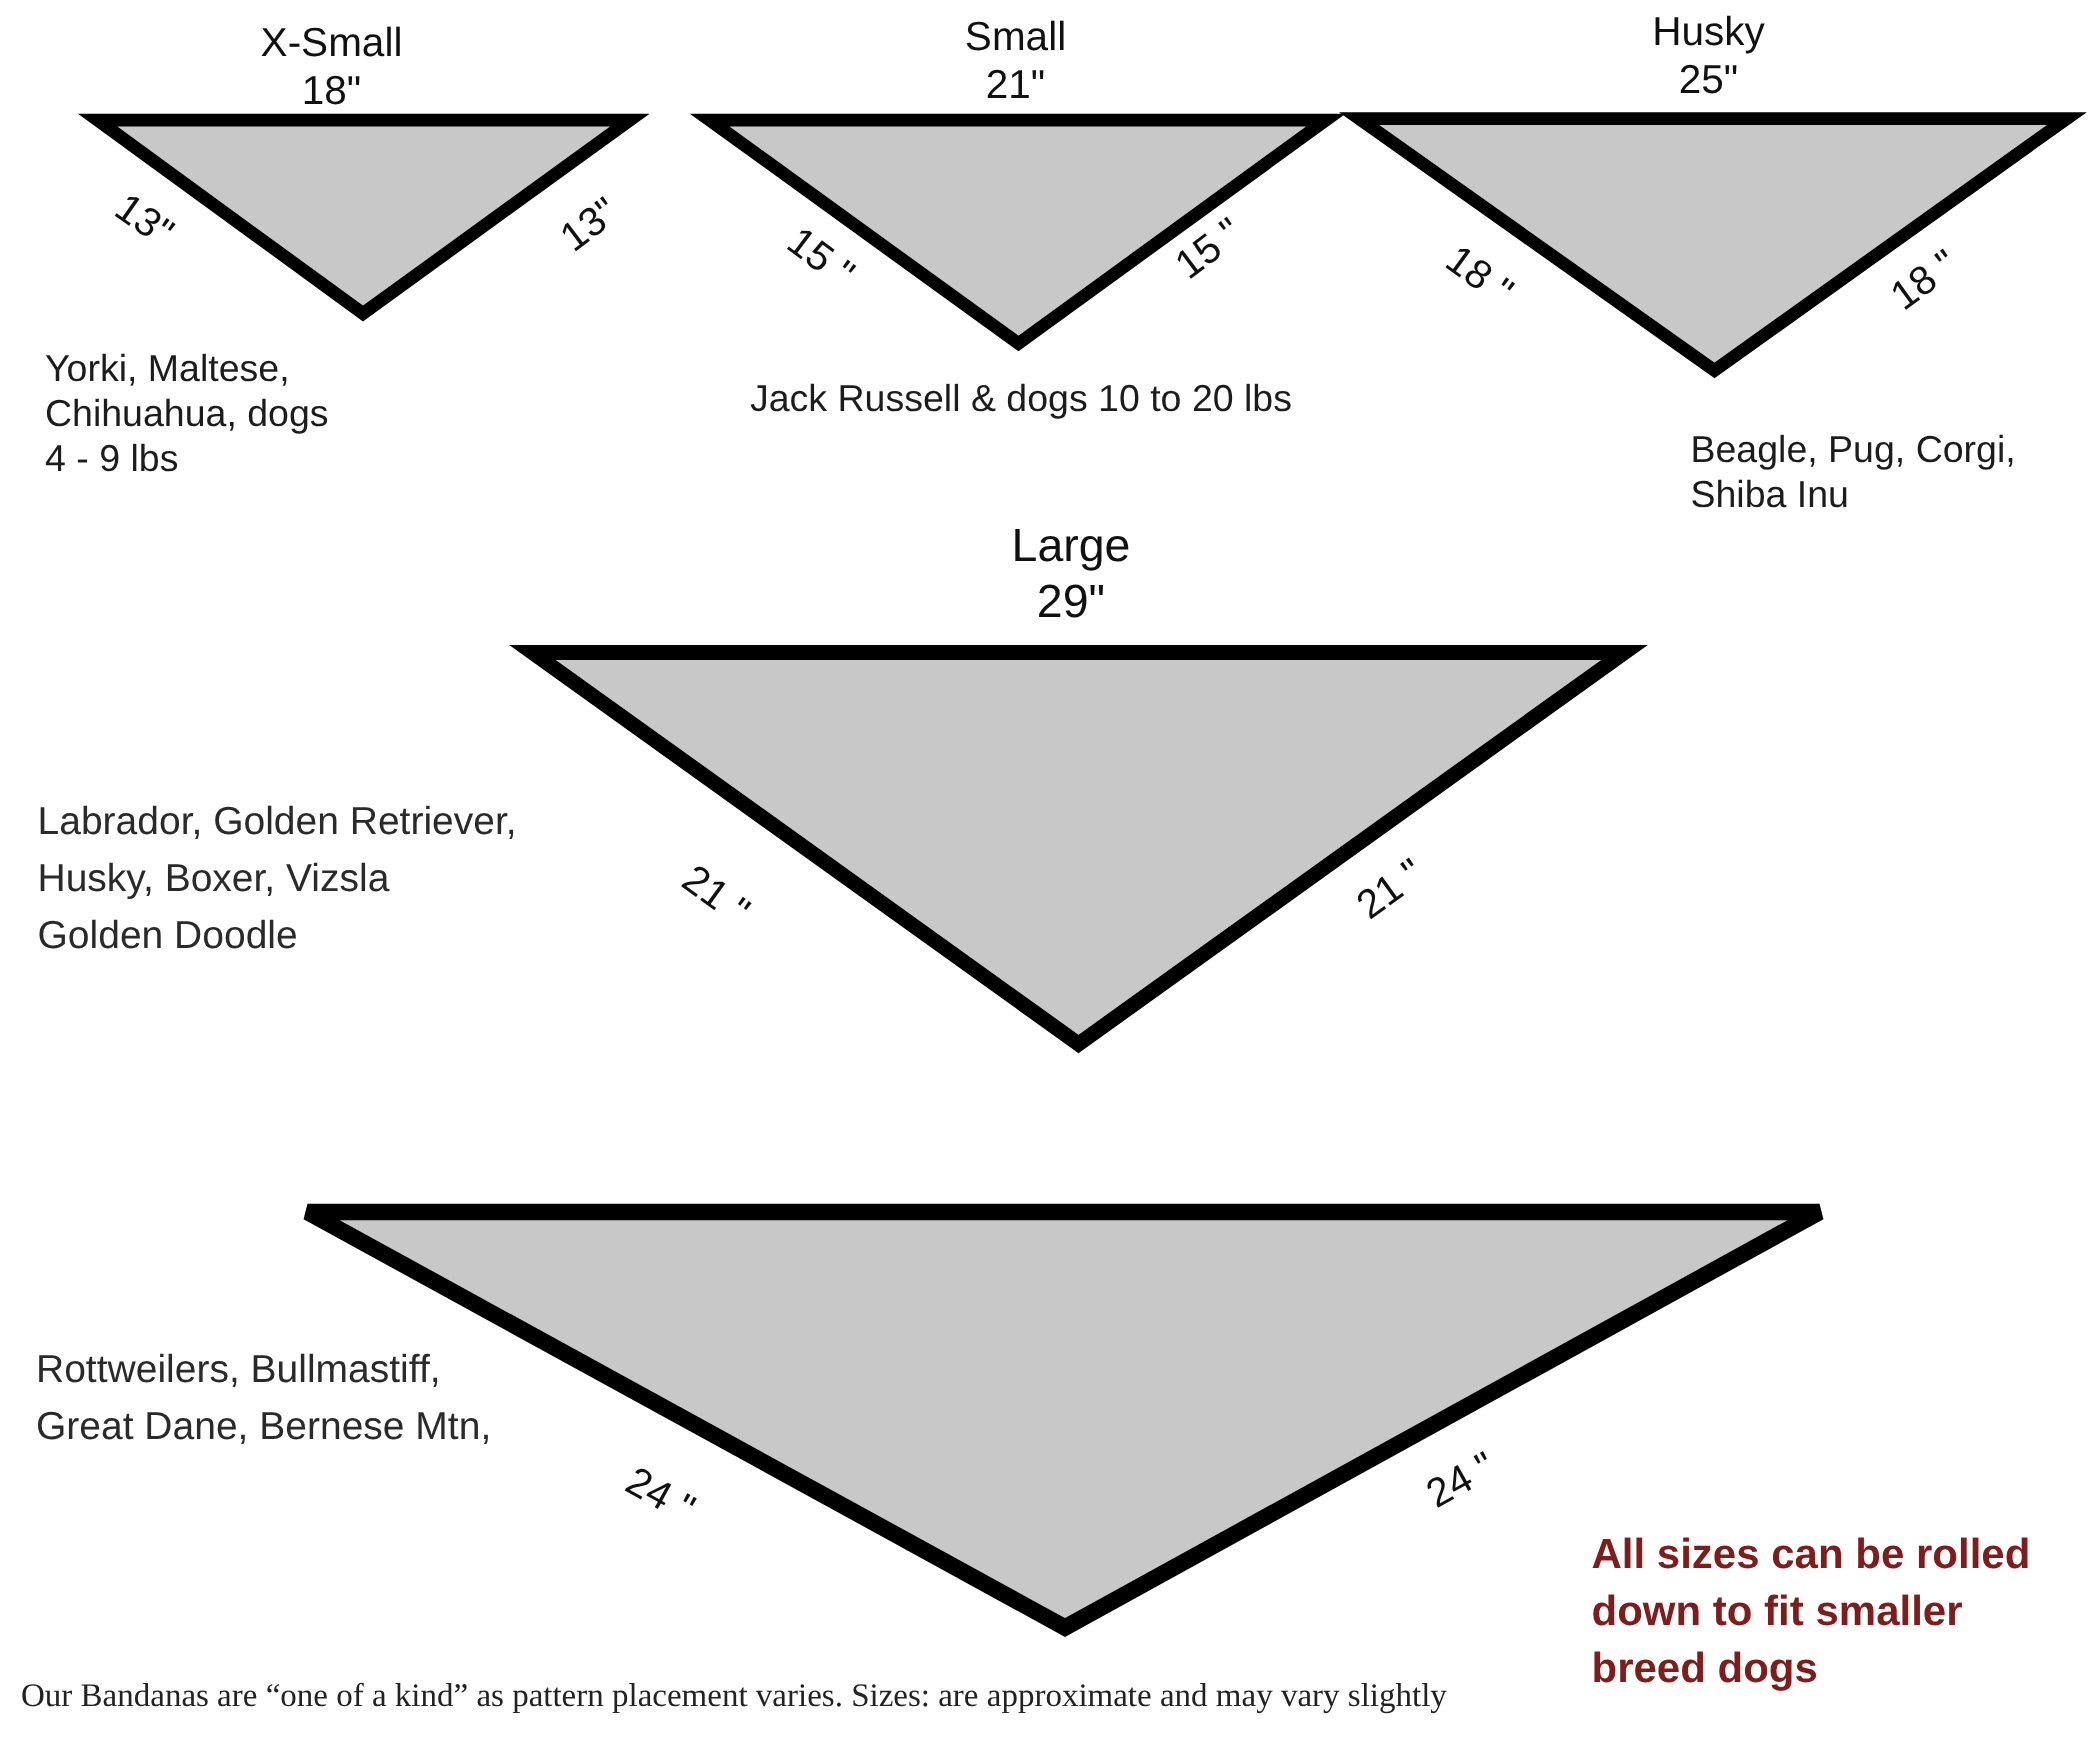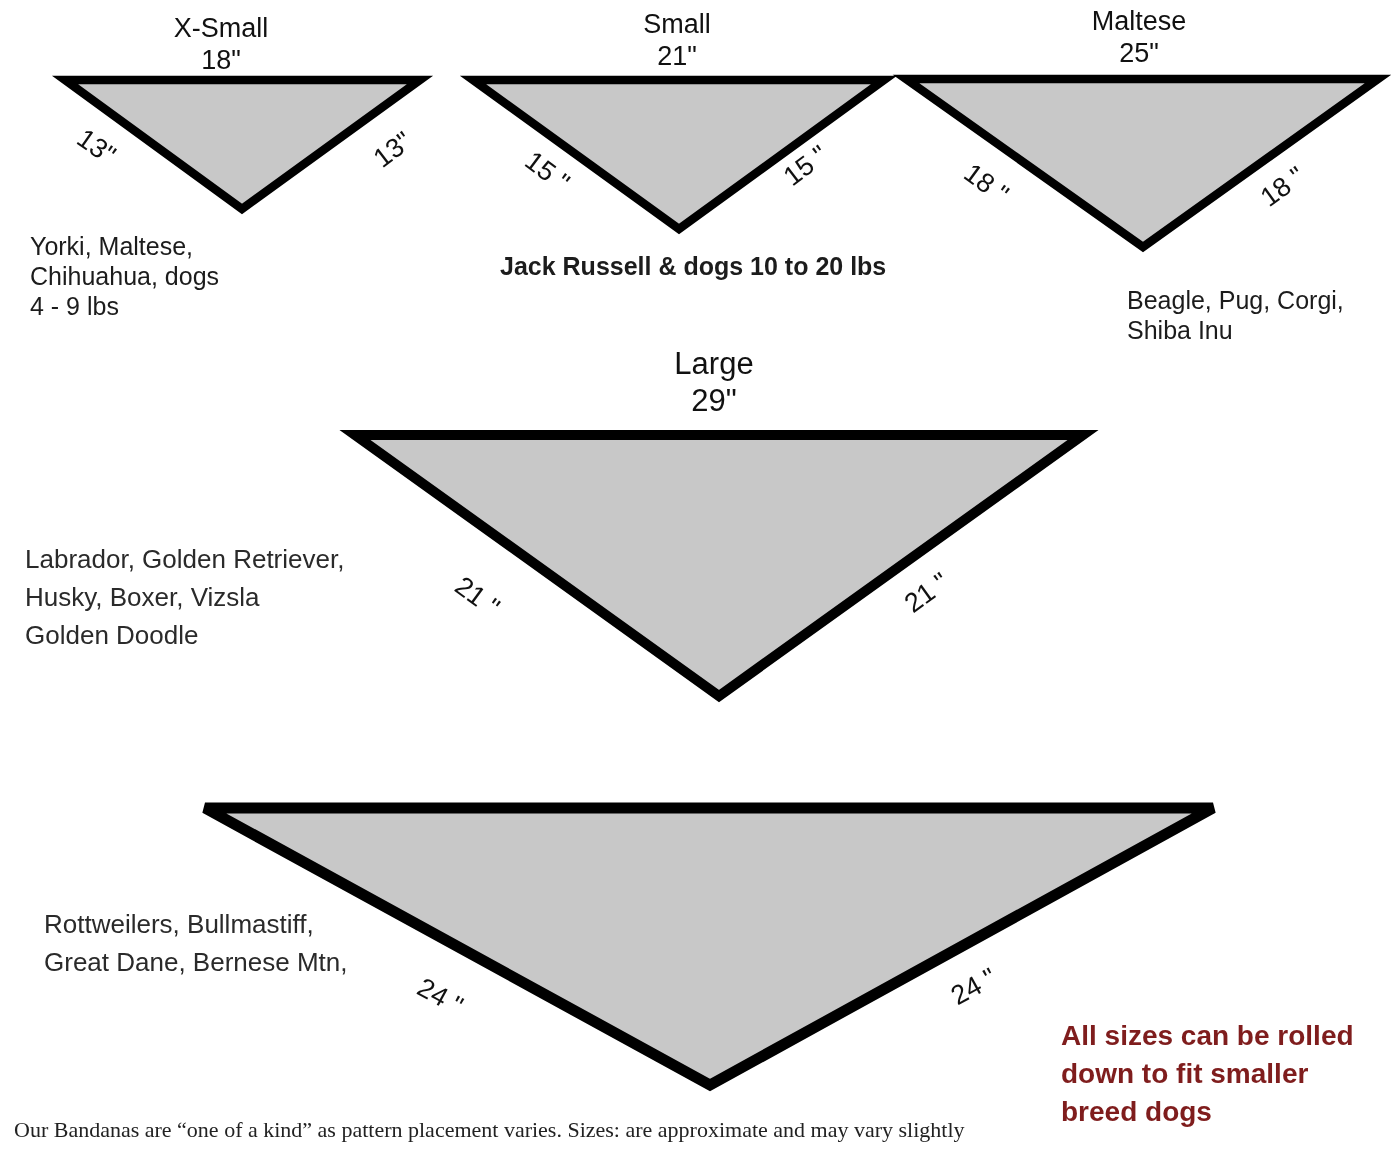--- a/index.html
+++ b/index.html
@@ -5,21 +5,21 @@
   html,body{margin:0;padding:0;background:#ffffff;}
   body{font-family:"Liberation Sans", sans-serif;color:#1a1a1a;}
   .canvas{position:relative;width:1398px;height:1159px;background:#fff;overflow:hidden;}
   .canvas svg{position:absolute;left:0;top:0;}
   .size-title{position:absolute;transform:translateX(-50%);text-align:center;
     font-size:27px;line-height:32px;color:#111;white-space:nowrap;}
   .size-title.big{font-size:31px;line-height:37px;}
   .side-label{position:absolute;font-size:27px;color:#111;white-space:nowrap;
     transform:translate(-50%,-50%) rotate(var(--rot));}
   .breeds{position:absolute;font-size:25px;line-height:30px;color:#1c1c1c;white-space:nowrap;}
-  .breeds.wide{font-size:26px;line-height:38px;color:#2a2a2a;margin-top:12px;}
+  .breeds.wide{font-size:26px;line-height:38px;color:#2a2a2a;}
   .breeds .gap{margin-top:4px;}
   .note-bold{position:absolute;font-size:28px;line-height:38px;font-weight:bold;color:#7f1d1d;white-space:nowrap;}
   .footer-note{position:absolute;font-size:22px;color:#222;white-space:nowrap;font-family:Liberation Serif, serif;}
 </style>
 </head>
 <body>
 
 <div class="canvas">
 
   <svg width="1398" height="1159" viewBox="0 0 1398 1159">
@@ -41,26 +41,26 @@
     <div>Chihuahua, dogs</div>
     <div>4 - 9 lbs</div>
   </div>
 
   <div class="size-title" style="left:677px;top:8px;text-align:center;">
     <div>Small</div>
     <div>21"</div>
   </div>
   <div class="side-label" style="--rot:37deg;left:547px;top:172px;">15 "</div>
   <div class="side-label" style="--rot:-37deg;left:806px;top:166px;">15 "</div>
-  <div class="breeds" style="left:500px;top:251px;font-weight:bold;">
+  <div class="breeds" style="left:500px;top:251px;">
     <div>Jack Russell &amp; dogs 10 to 20 lbs</div>
   </div>
 
   <div class="size-title" style="left:1139px;top:5px;">
-    <div>Maltese</div>
+    <div>Husky</div>
     <div>25"</div>
   </div>
   <div class="side-label" style="--rot:36deg;left:986px;top:184px;">18 "</div>
   <div class="side-label" style="--rot:-36deg;left:1283px;top:187px;">18 "</div>
   <div class="breeds" style="left:1127px;top:285px;">
     <div>Beagle, Pug, Corgi,</div>
     <div>Shiba Inu</div>
   </div>
 
   <div class="size-title big" style="left:714px;top:345px;">
@@ -70,21 +70,21 @@
   <div class="side-label" style="--rot:36deg;left:477px;top:597px;">21 "</div>
   <div class="side-label" style="--rot:-36deg;left:927px;top:593px;">21 "</div>
   <div class="breeds wide" style="left:25px;top:528px;">
     <div>Labrador, Golden Retriever,</div>
     <div>Husky, Boxer, Vizsla</div>
     <div>Golden Doodle</div>
   </div>
 
   <div class="side-label" style="--rot:29deg;left:440px;top:997px;">24 "</div>
   <div class="side-label" style="--rot:-29deg;left:974px;top:987px;">24 "</div>
-  <div class="breeds wide" style="left:44px;top:893px;">
+  <div class="breeds wide" style="left:24px;top:893px;">
     <div>Rottweilers, Bullmastiff,</div>
     <div>Great Dane, Bernese Mtn,</div>
   </div>
 
   <div class="note-bold" style="left:1061px;top:1017px;">
     <div>All sizes can be rolled</div>
     <div>down to fit smaller</div>
     <div>breed dogs</div>
   </div>
 

